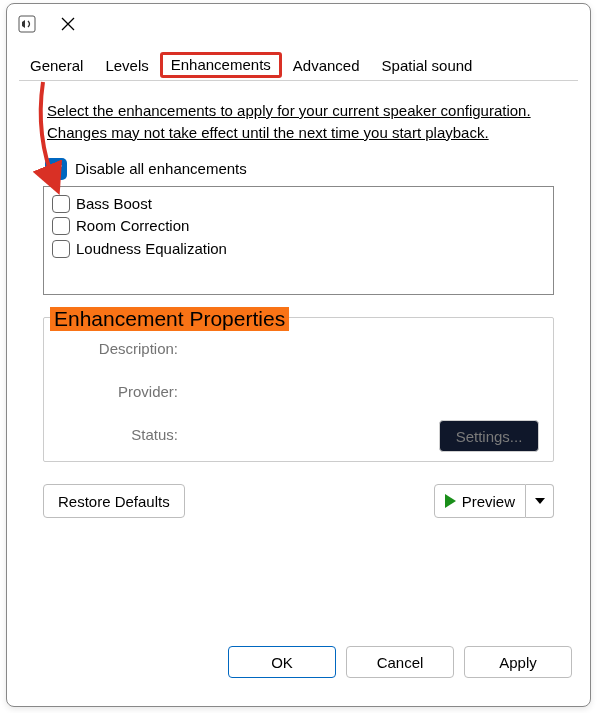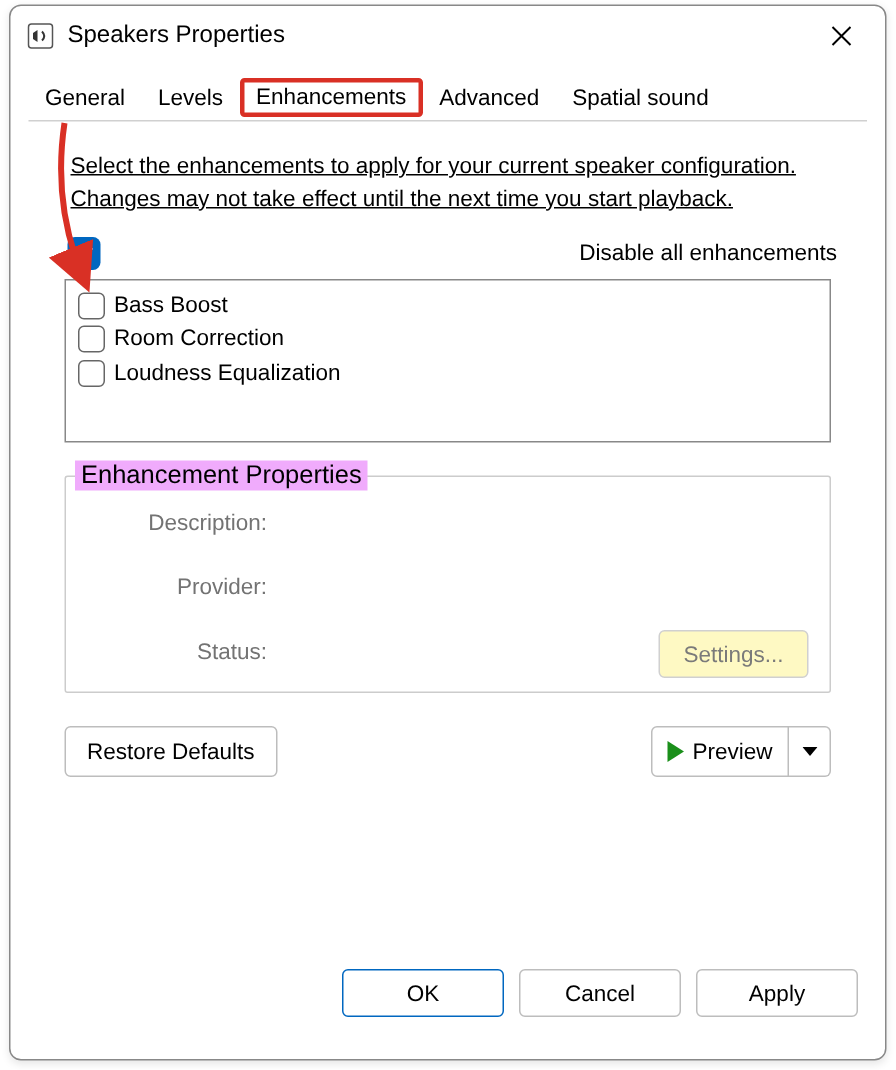--- a/index.html
+++ b/index.html
@@ -75,21 +75,20 @@
   .desc {
     font-size:15px; line-height:1.45;
     margin: 8px 8px 14px 8px;
     text-decoration: underline;
   }
   .disable-row{
     display:flex;align-items:center;
     margin: 8px 0 6px 6px;
     gap:8px;
     font-size:15px;
-    justify-content:space-between;
   }
   .chkbig{
     width:22px;height:22px;border-radius:5px;
     background:#0067c0;
     display:flex;align-items:center;justify-content:center;
     cursor:pointer;
   }
   .chkbig svg{stroke:#fff;stroke-width:2.5;fill:none;}
   .enhlist{
     border:1px solid #888;
@@ -105,35 +104,35 @@
     cursor:pointer;flex-shrink:0;
   }
   .group{
     border:1px solid #ccc;border-radius:2px;
     margin:22px 4px 0 4px;
     padding:16px 14px 18px 14px;
     position:relative;
   }
   .group-title{
     position:absolute;top:-11px;left:6px;
-    background:#f0abfc;padding:0 4px;font-size:17px;
+    background:#f97316;padding:0 4px;font-size:21px;
   }
   .proplabel{
     color:#737373;font-size:15px;
     text-align:right;
     width:120px;
     display:inline-block;
   }
   .proprow{margin:6px 0 26px 0;}
   .proprow.last{margin-bottom:0;position:relative;}
   .settingsbtn{
     position:absolute;right:0;top:-6px;
     height:32px;width:100px;
     border:1px solid #d0d0d0;border-radius:4px;
-    background:#fef9c3;color:#7a7a7a;font-size:15px;
+    background:#0f172a;color:#7a7a7a;font-size:15px;
     cursor:pointer;
   }
   .bottomrow{
     display:flex;justify-content:space-between;align-items:center;
     margin:22px 4px 0 4px;
   }
   .btn{
     height:34px;border:1px solid #bdbdbd;border-radius:4px;
     background:#fff;font-size:15px;cursor:pointer;
     display:flex;align-items:center;justify-content:center;
@@ -167,21 +166,20 @@
 <div class="window">
 
   <div class="titlebar">
     <div class="appicon">
       <svg width="18" height="18" viewBox="0 0 18 18">
           <rect x="1" y="1" width="16" height="16" rx="2" fill="#fff" stroke="#555"></rect>
           <path d="M7 5 L7 13 L4 11 L4 7 Z" fill="#333"></path>
           <path d="M10 6 Q13 9 10 12" fill="none" stroke="#333" stroke-width="1.3"></path>
         </svg>
     </div>
-    <div class="title">Speakers Properties</div>
     <div class="closebtn">
       <svg width="14" height="14" viewBox="0 0 14 14">
           <path d="M1 1 L13 13 M13 1 L1 13" stroke="#000" stroke-width="1.3"></path>
         </svg>
     </div>
   </div>
 
   <div class="tabs">
     <div class="tab">General</div>
     <div class="tab">Levels</div>

